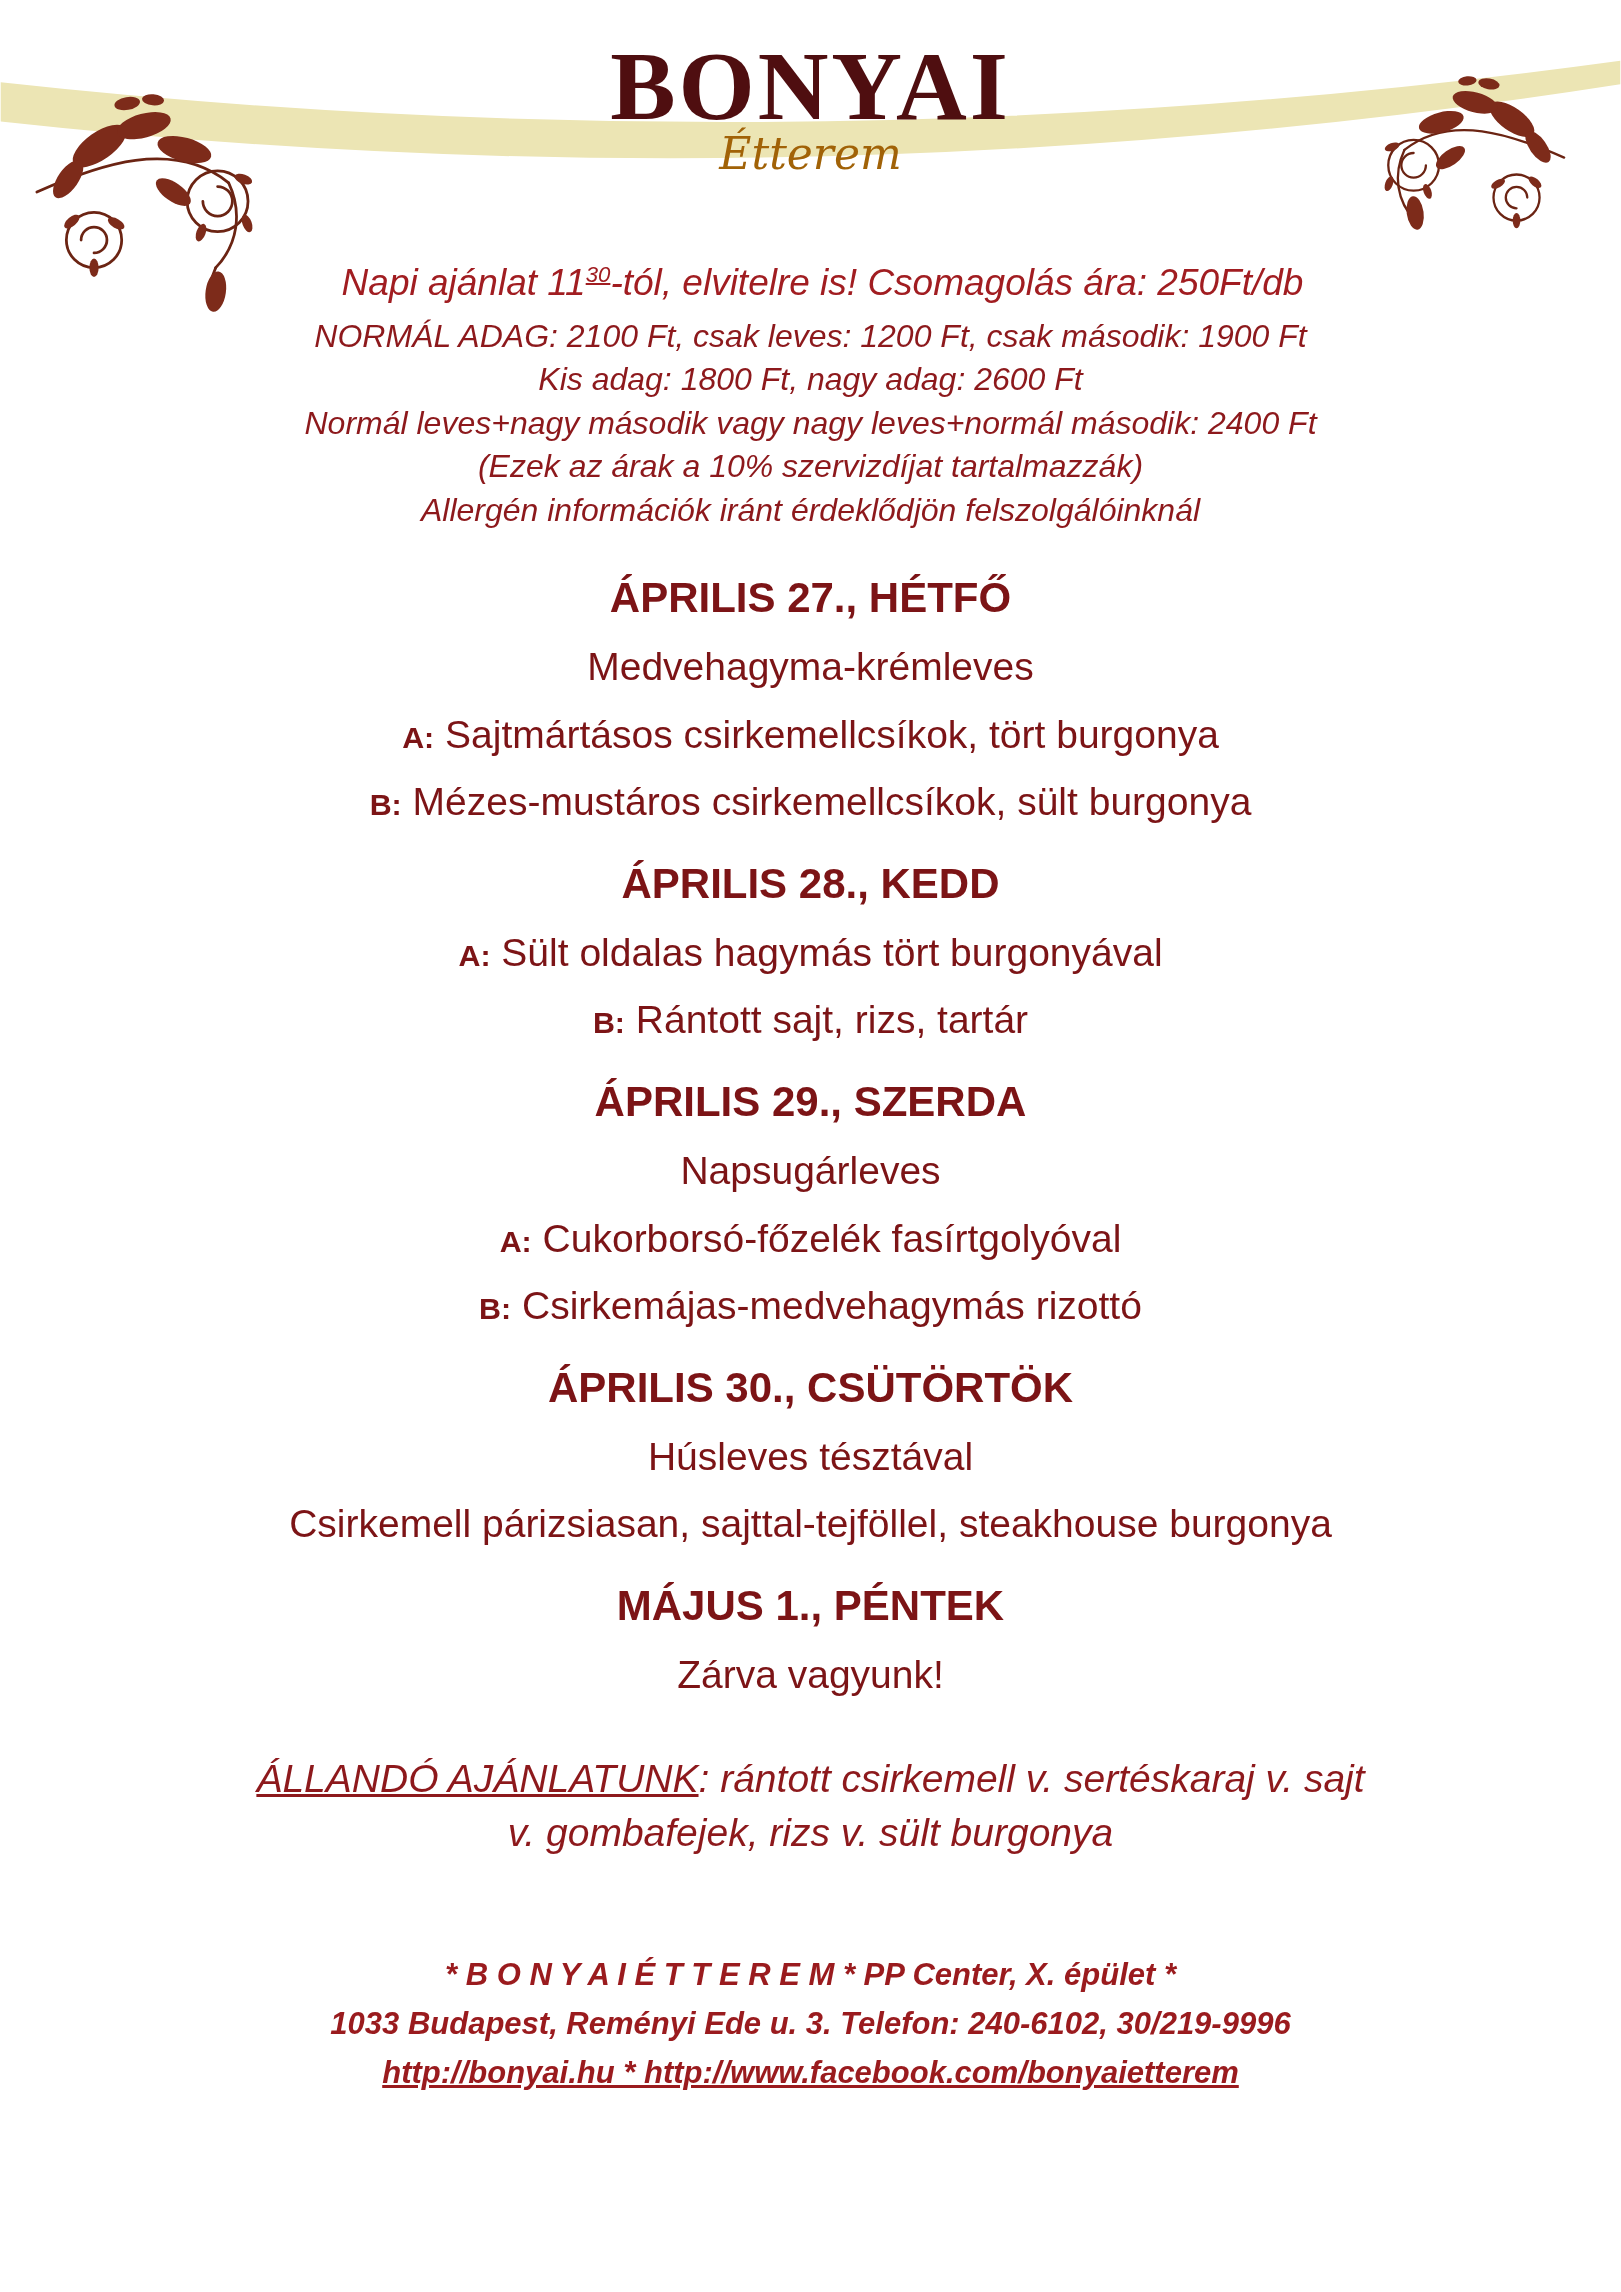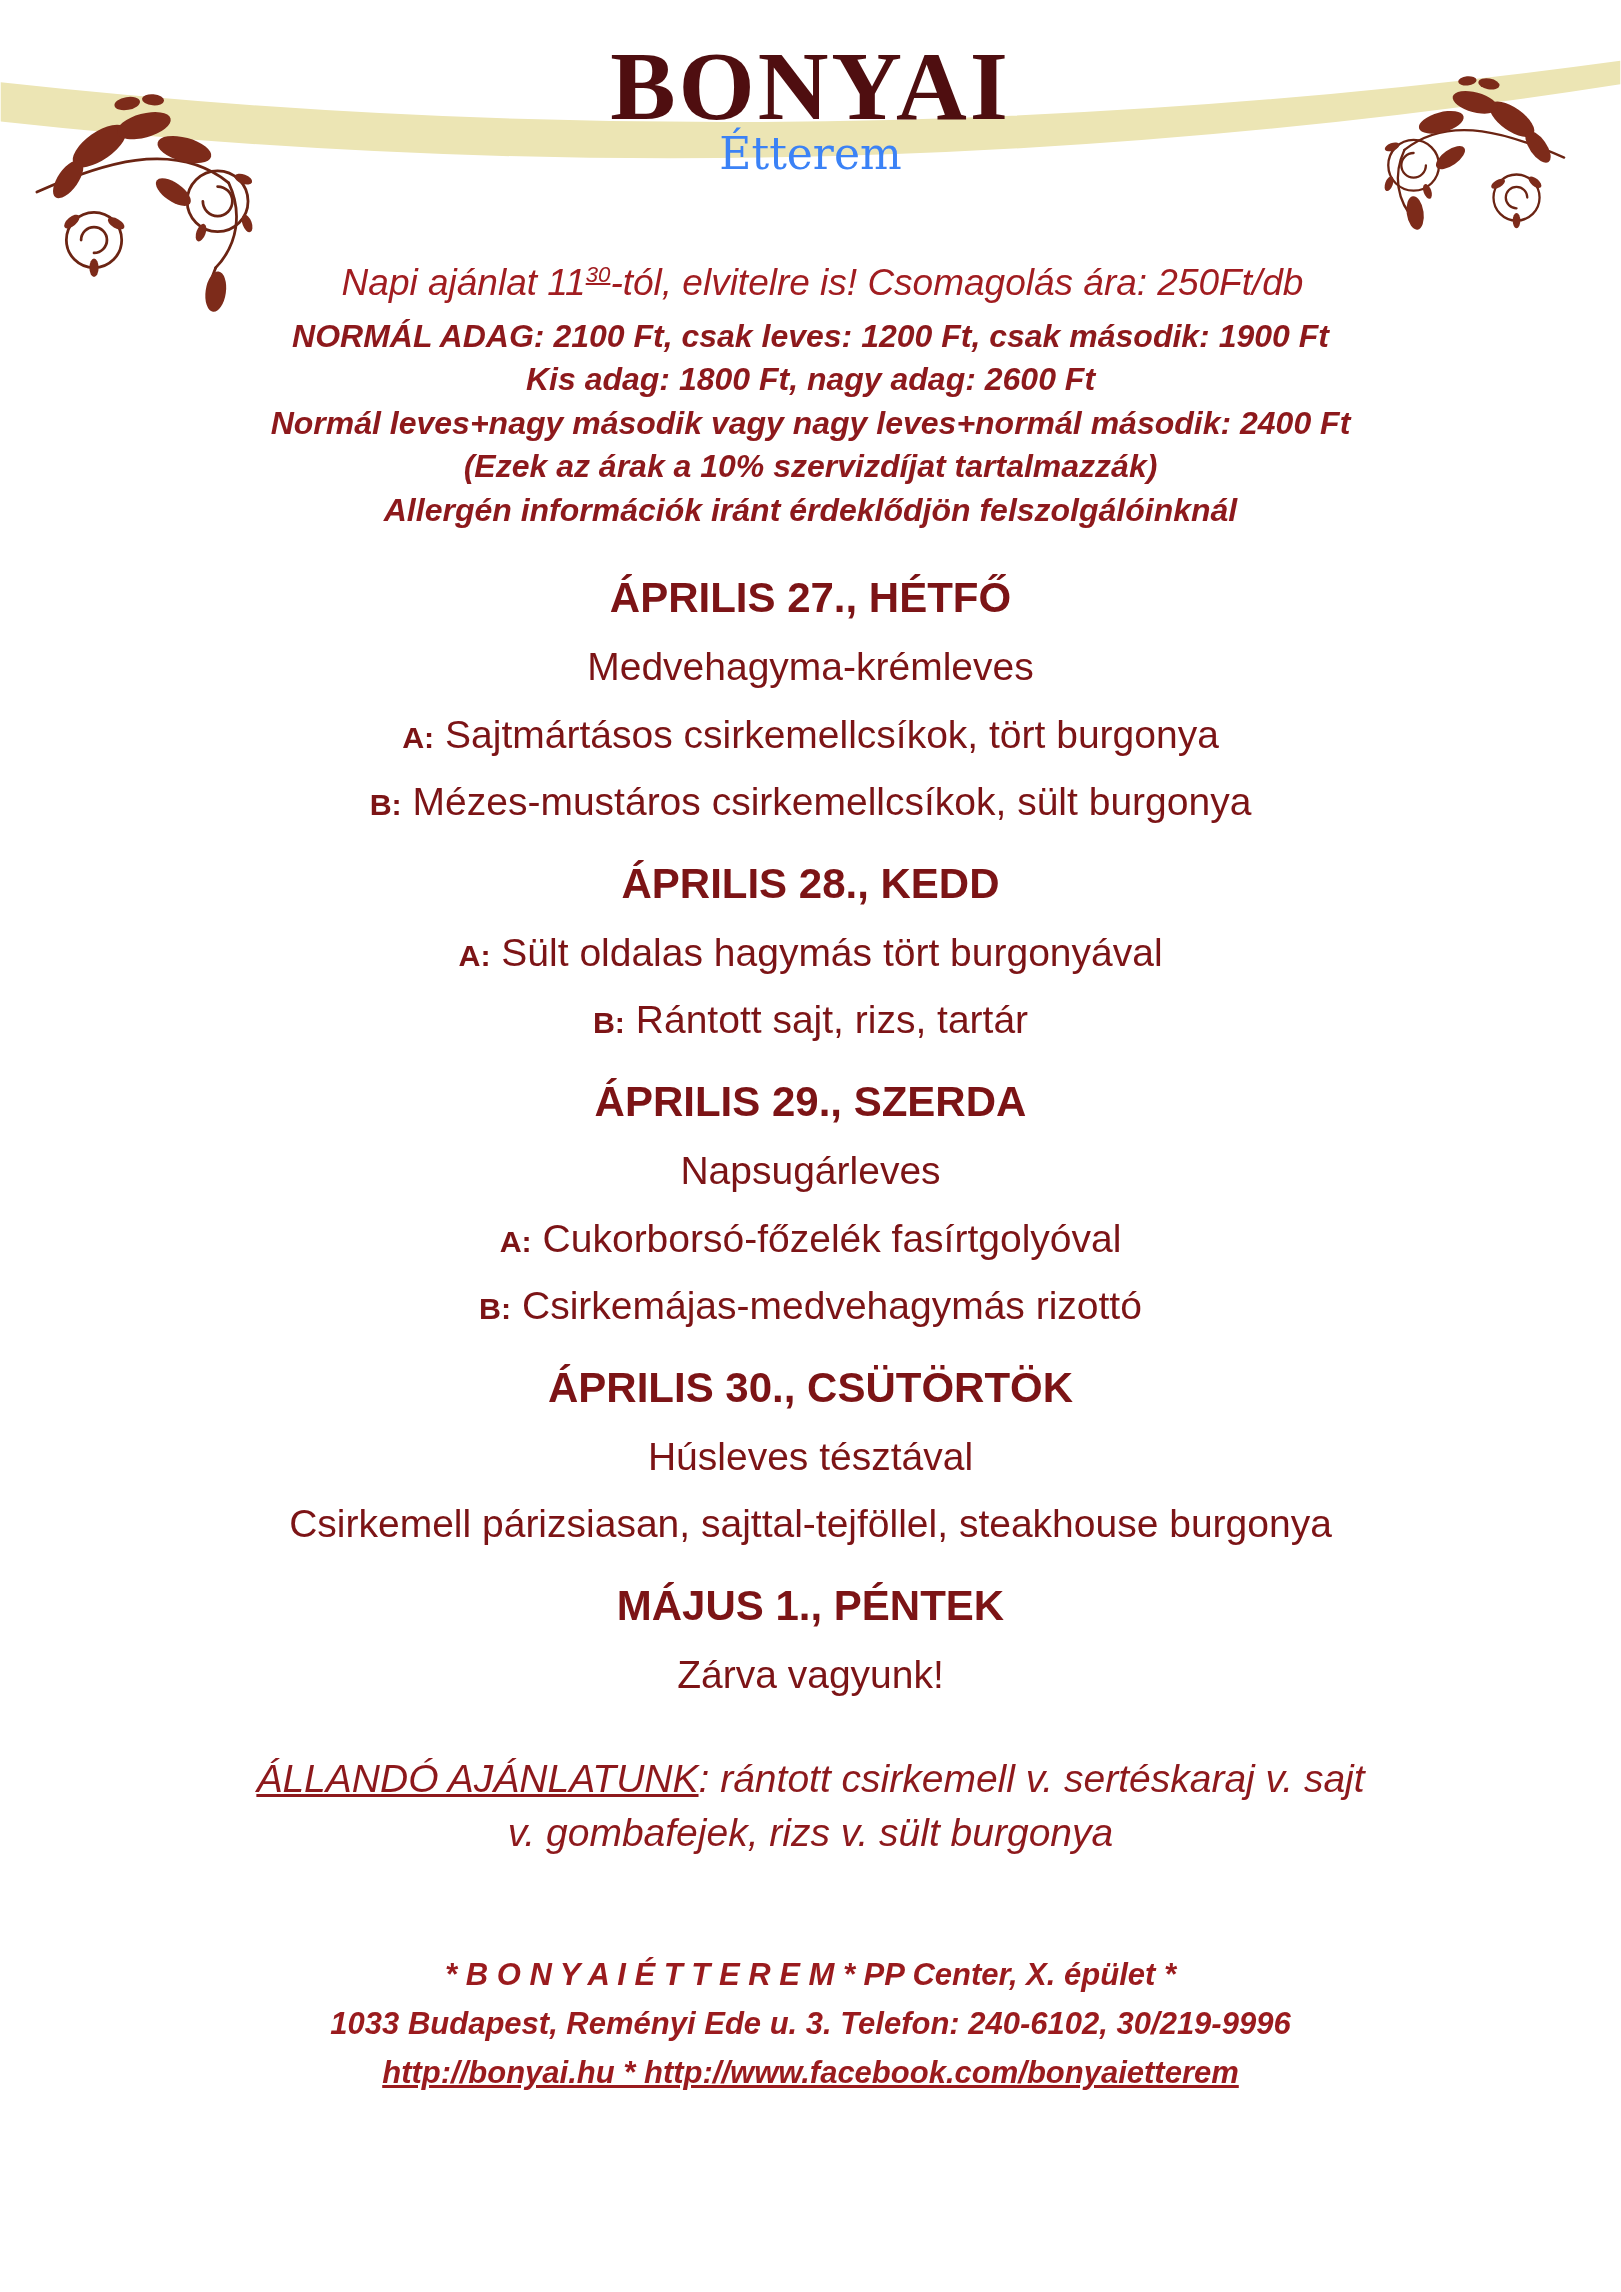--- a/index.html
+++ b/index.html
@@ -23,43 +23,44 @@
   .brand-name {
     font-family: "Liberation Serif", serif;
     font-weight: bold;
     font-size: 98px;
     line-height: 1.0;
     letter-spacing: 2.9px;
     color: #4f0e10;
   }
   .brand-sub {
     font-family: "DejaVu Serif", serif;
+    font-style: italic;
     font-size: 44px;
     line-height: 1.05;
     margin-top: -3.9px;
-    color: #3b82f6;
+    color: #a16207;
   }
   
   .intro-first {
     margin-top: 13.7px;
     font-style: italic;
     font-size: 37px;
     color: #a11d21;
     line-height: 1.2;
     padding-left: 24px;
   }
   .intro-first .sup {
     vertical-align: super;
     font-size: 0.6em;
     text-decoration: underline;
   }
   .intro-info {
     margin-top: 9.8px;
     font-style: italic;
-    font-weight: bold;
+    font-weight: normal;
     font-size: 32px;
     line-height: 1.36;
     color: #8d191c;
   }
   
   .day { margin-top: 33px; }
   .day:first-of-type { margin-top: 41px; }
   .day-header {
     font-weight: bold;
     font-size: 42px;

